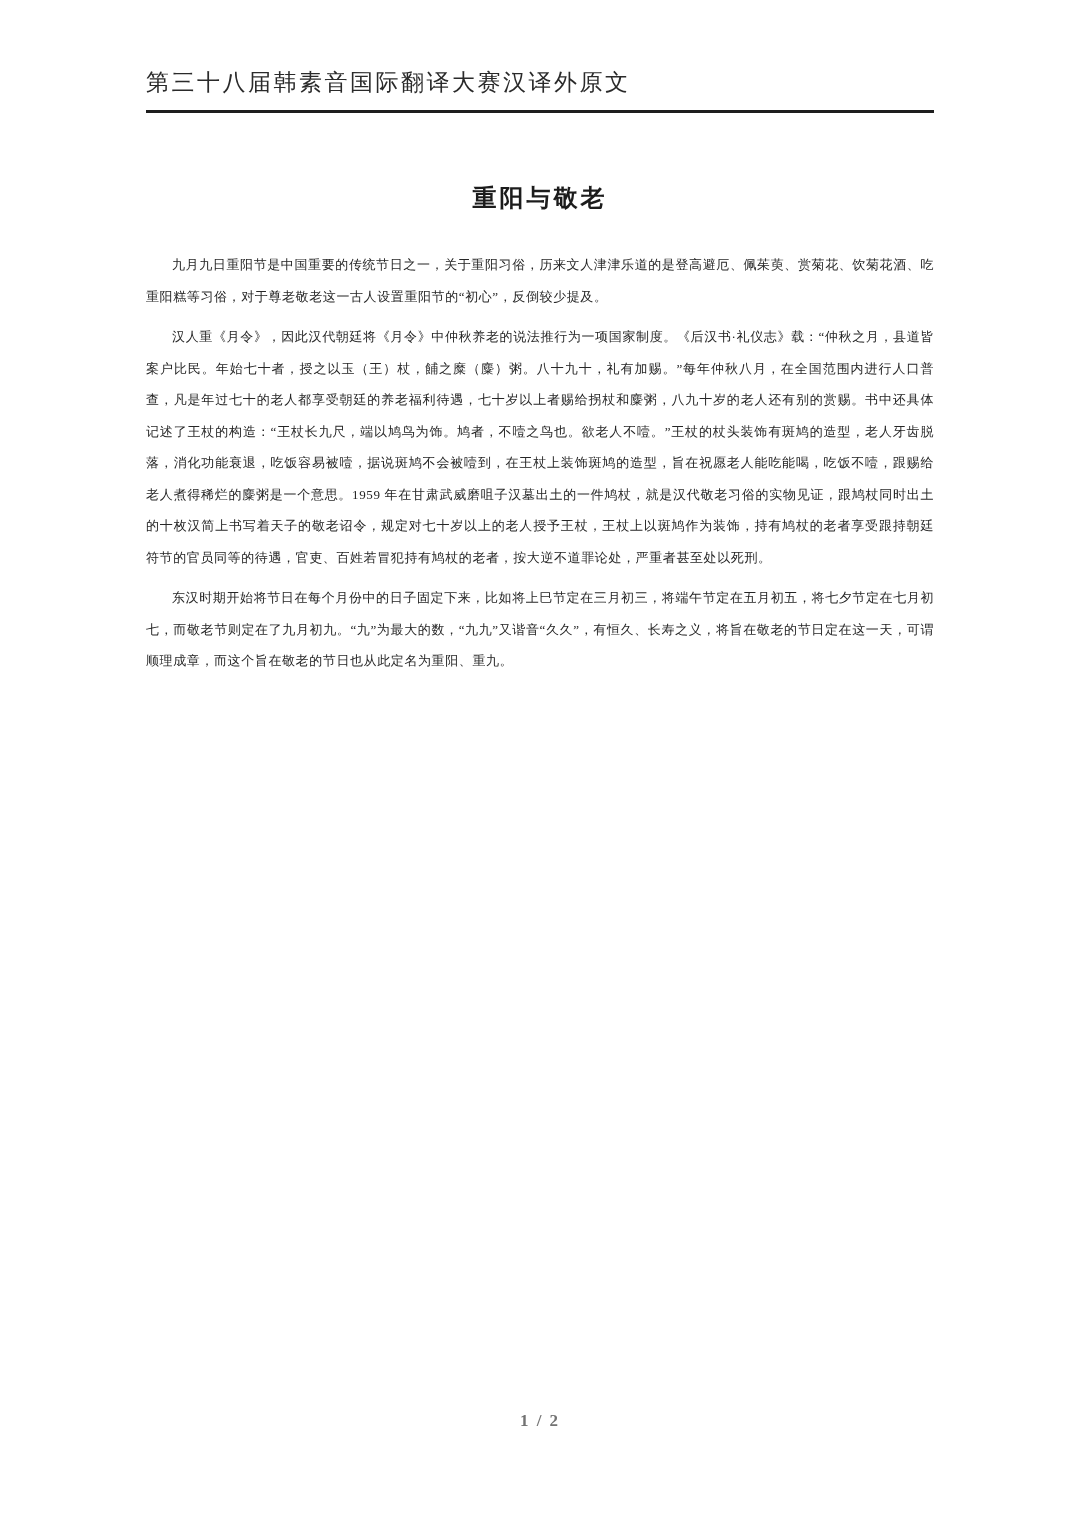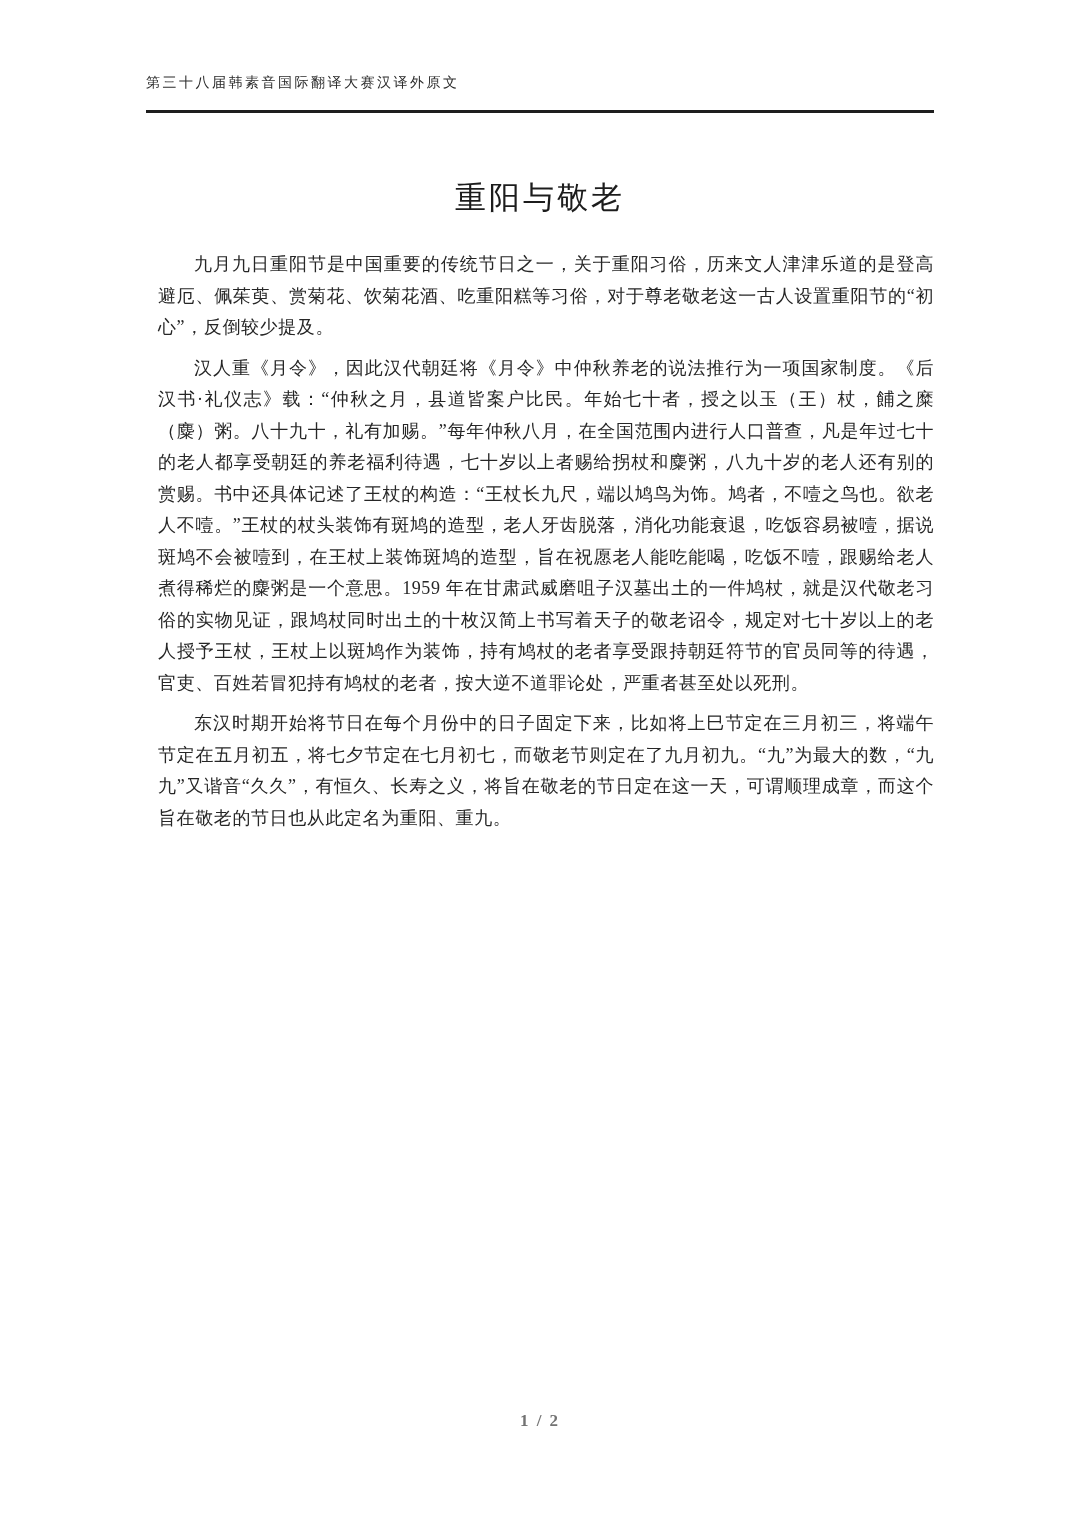--- a/index.html
+++ b/index.html
@@ -22,40 +22,40 @@
     box-sizing: border-box;
     padding: 0 146px;
     background: #ffffff;
   }
   .doc-header {
     padding-top: 70px;
     padding-bottom: 14px;
     border-bottom: 3px solid #1e1e1e;
   }
   .doc-header .header-text {
-    font-size: 14px;
+    font-size: 23px;
     line-height: 26px;
     letter-spacing: 2.5px;
     color: #2a2a2a;
   }
   .doc-title {
     margin: 70px 0 0 0;
     text-align: center;
-    font-size: 31px;
+    font-size: 24px;
     line-height: 30px;
-    font-weight: 400;
+    font-weight: 700;
     letter-spacing: 3px;
     color: #1c1c1c;
   }
   .doc-body {
     margin-top: 36px;
   }
   .body-paragraph {
-    margin: 0 0 9px 12px;
-    font-size: 18px;
+    margin: 0 0 9px 0;
+    font-size: 13px;
     line-height: 31.5px;
     letter-spacing: 0.6px;
     text-align: justify;
     text-indent: 2em;
     color: #262626;
     word-break: break-all;
   }
   .doc-footer {
     position: absolute;
     left: 0;

